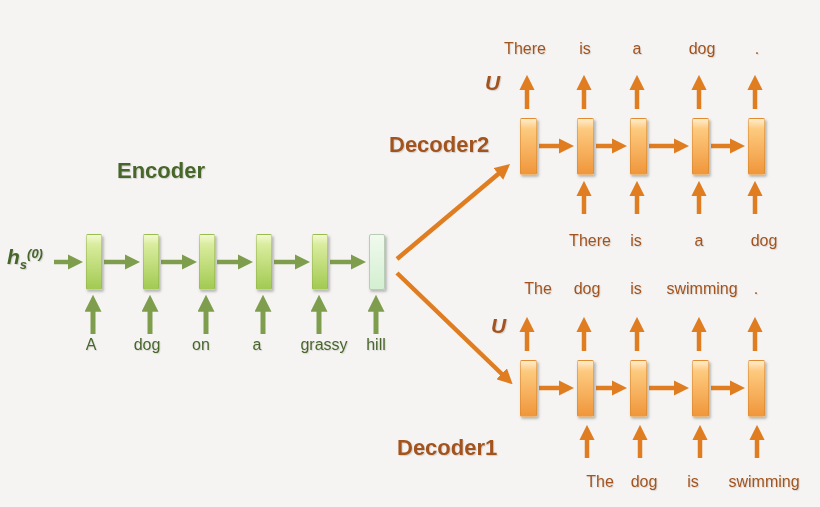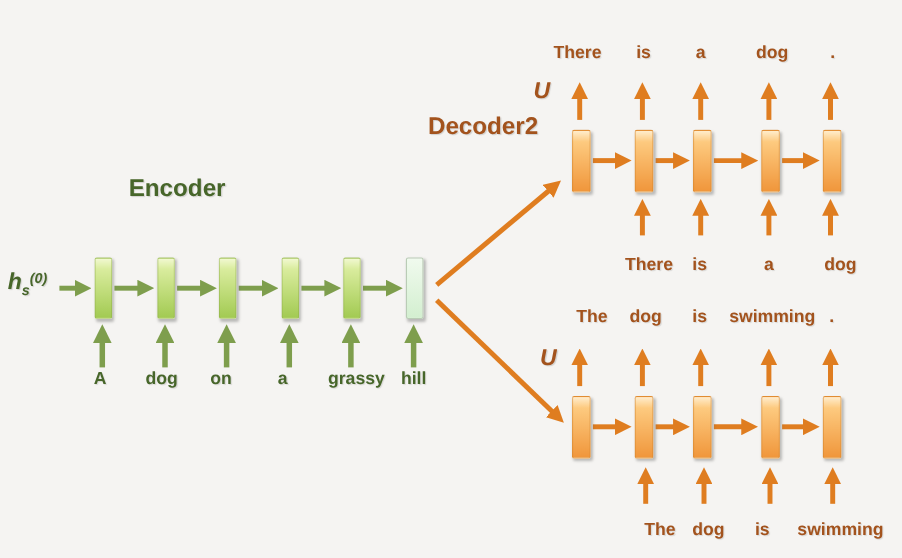--- a/index.html
+++ b/index.html
@@ -24,21 +24,21 @@
     background:linear-gradient(to bottom,#f0faee 0%,var(--mint-bar-bottom) 100%);
     border:1px solid #b9ccb5;
   }
   .bar.orange{
     width:15px;height:55px;
     background:linear-gradient(to bottom,#ffedcd 0%,#fdca7f 18%,var(--orange-bar-bottom) 100%);
     border:1px solid rgba(210,130,40,.5);
   }
   .w{
     position:absolute;transform:translateX(-50%);white-space:nowrap;
-    font-weight:bold;font-size:16px;text-shadow:1px 1px 1px rgba(0,0,0,.12);
+    font-weight:normal;font-size:16px;text-shadow:1px 1px 1px rgba(0,0,0,.12);
   }
   .gw{color:var(--green-text);}
   .ow{color:var(--orange-text);}
   .title{
     position:absolute;font-weight:bold;font-size:22px;white-space:nowrap;
     text-shadow:1px 1px 1px rgba(0,0,0,.15);
   }
   .title.green{color:var(--green-text);}
   .title.orange{color:var(--orange-text);}
   .ulabel{
@@ -141,40 +141,41 @@
   <div class="bar green" style="left:312px;top:234px;"></div>
   <div class="bar mint" style="left:369px;top:234px;"></div>
 
   <span class="w gw" style="left:91px;top:336px;">A</span>
   <span class="w gw" style="left:147px;top:336px;">dog</span>
   <span class="w gw" style="left:201px;top:336px;">on</span>
   <span class="w gw" style="left:257px;top:336px;">a</span>
   <span class="w gw" style="left:324px;top:336px;text-align:center;">grassy</span>
   <span class="w gw" style="left:376px;top:336px;">hill</span>
 
-  <div class="title orange" style="left:389px;top:102px;">Decoder2</div>
+  <div class="title orange" style="left:389px;top:132px;">Decoder2</div>
   <span class="ulabel" style="left:485px;top:71px;">U</span>
 
   <span class="w ow" style="left:525px;top:40px;">There</span>
   <span class="w ow" style="left:585px;top:40px;">is</span>
   <span class="w ow" style="left:637px;top:40px;">a</span>
   <span class="w ow" style="left:702px;top:40px;">dog</span>
   <span class="w ow" style="left:757px;top:40px;">.</span>
 
   <div class="bar orange" style="left:520px;top:118px;"></div>
   <div class="bar orange" style="left:577px;top:118px;"></div>
   <div class="bar orange" style="left:630px;top:118px;"></div>
   <div class="bar orange" style="left:692px;top:118px;"></div>
   <div class="bar orange" style="left:748px;top:118px;"></div>
 
   <span class="w ow" style="left:590px;top:232px;">There</span>
   <span class="w ow" style="left:636px;top:232px;">is</span>
   <span class="w ow" style="left:699px;top:232px;">a</span>
   <span class="w ow" style="left:764px;top:232px;">dog</span>
 
+  <div class="title orange" style="left:397px;top:435px;">Decoder1</div>
   <span class="ulabel" style="left:491px;top:314px;">U</span>
 
   <span class="w ow" style="left:538px;top:280px;">The</span>
   <span class="w ow" style="left:587px;top:280px;">dog</span>
   <span class="w ow" style="left:636px;top:280px;">is</span>
   <span class="w ow" style="left:702px;top:280px;">swimming</span>
   <span class="w ow" style="left:756px;top:280px;">.</span>
 
   <div class="bar orange" style="left:520px;top:360px;"></div>
   <div class="bar orange" style="left:577px;top:360px;"></div>

